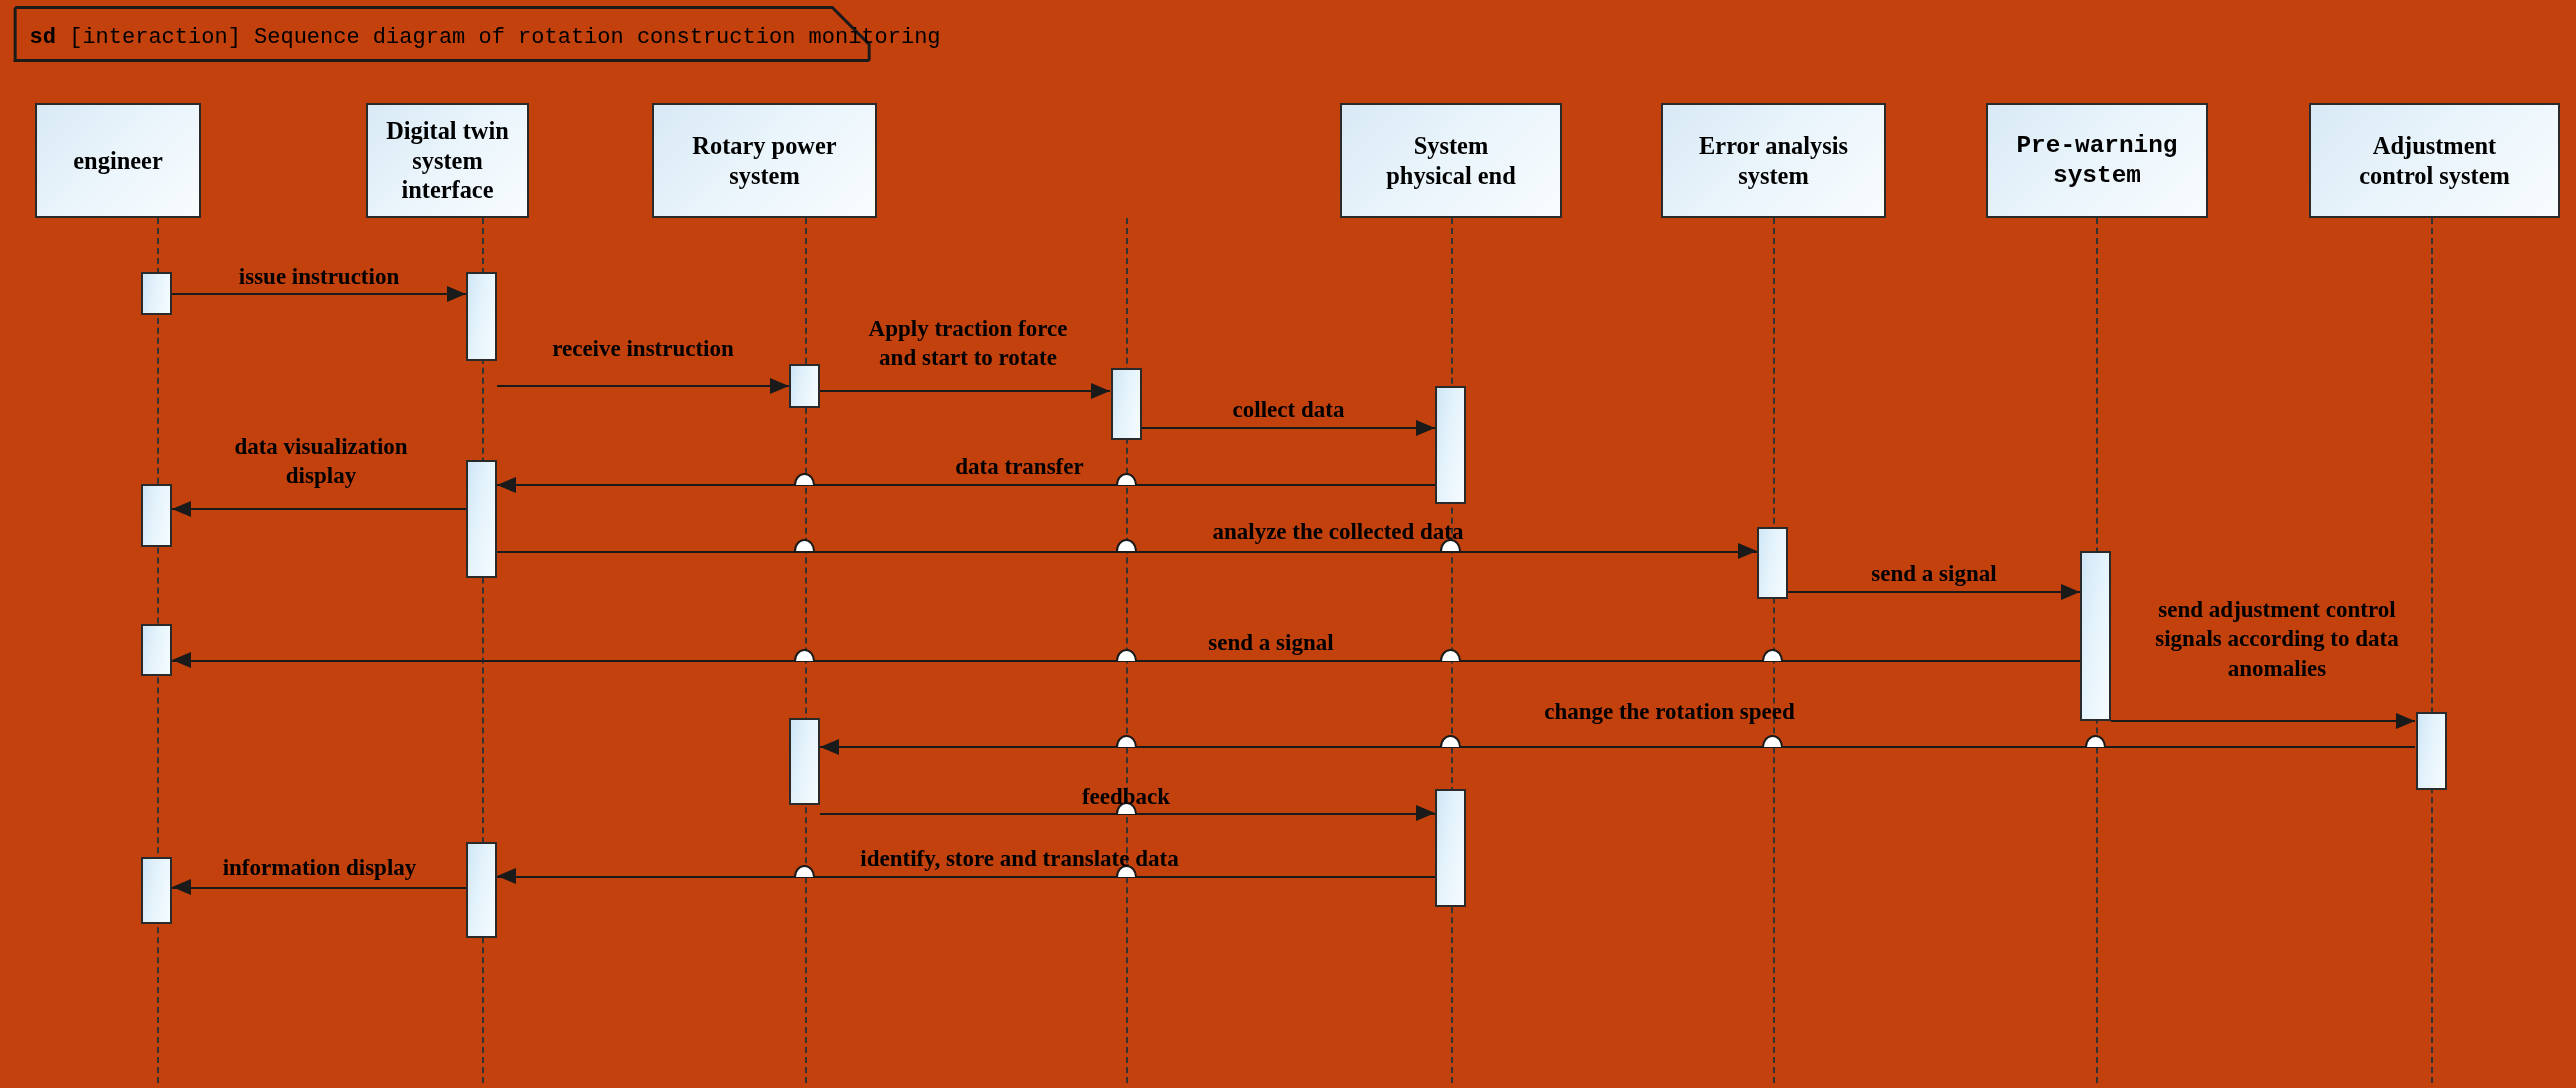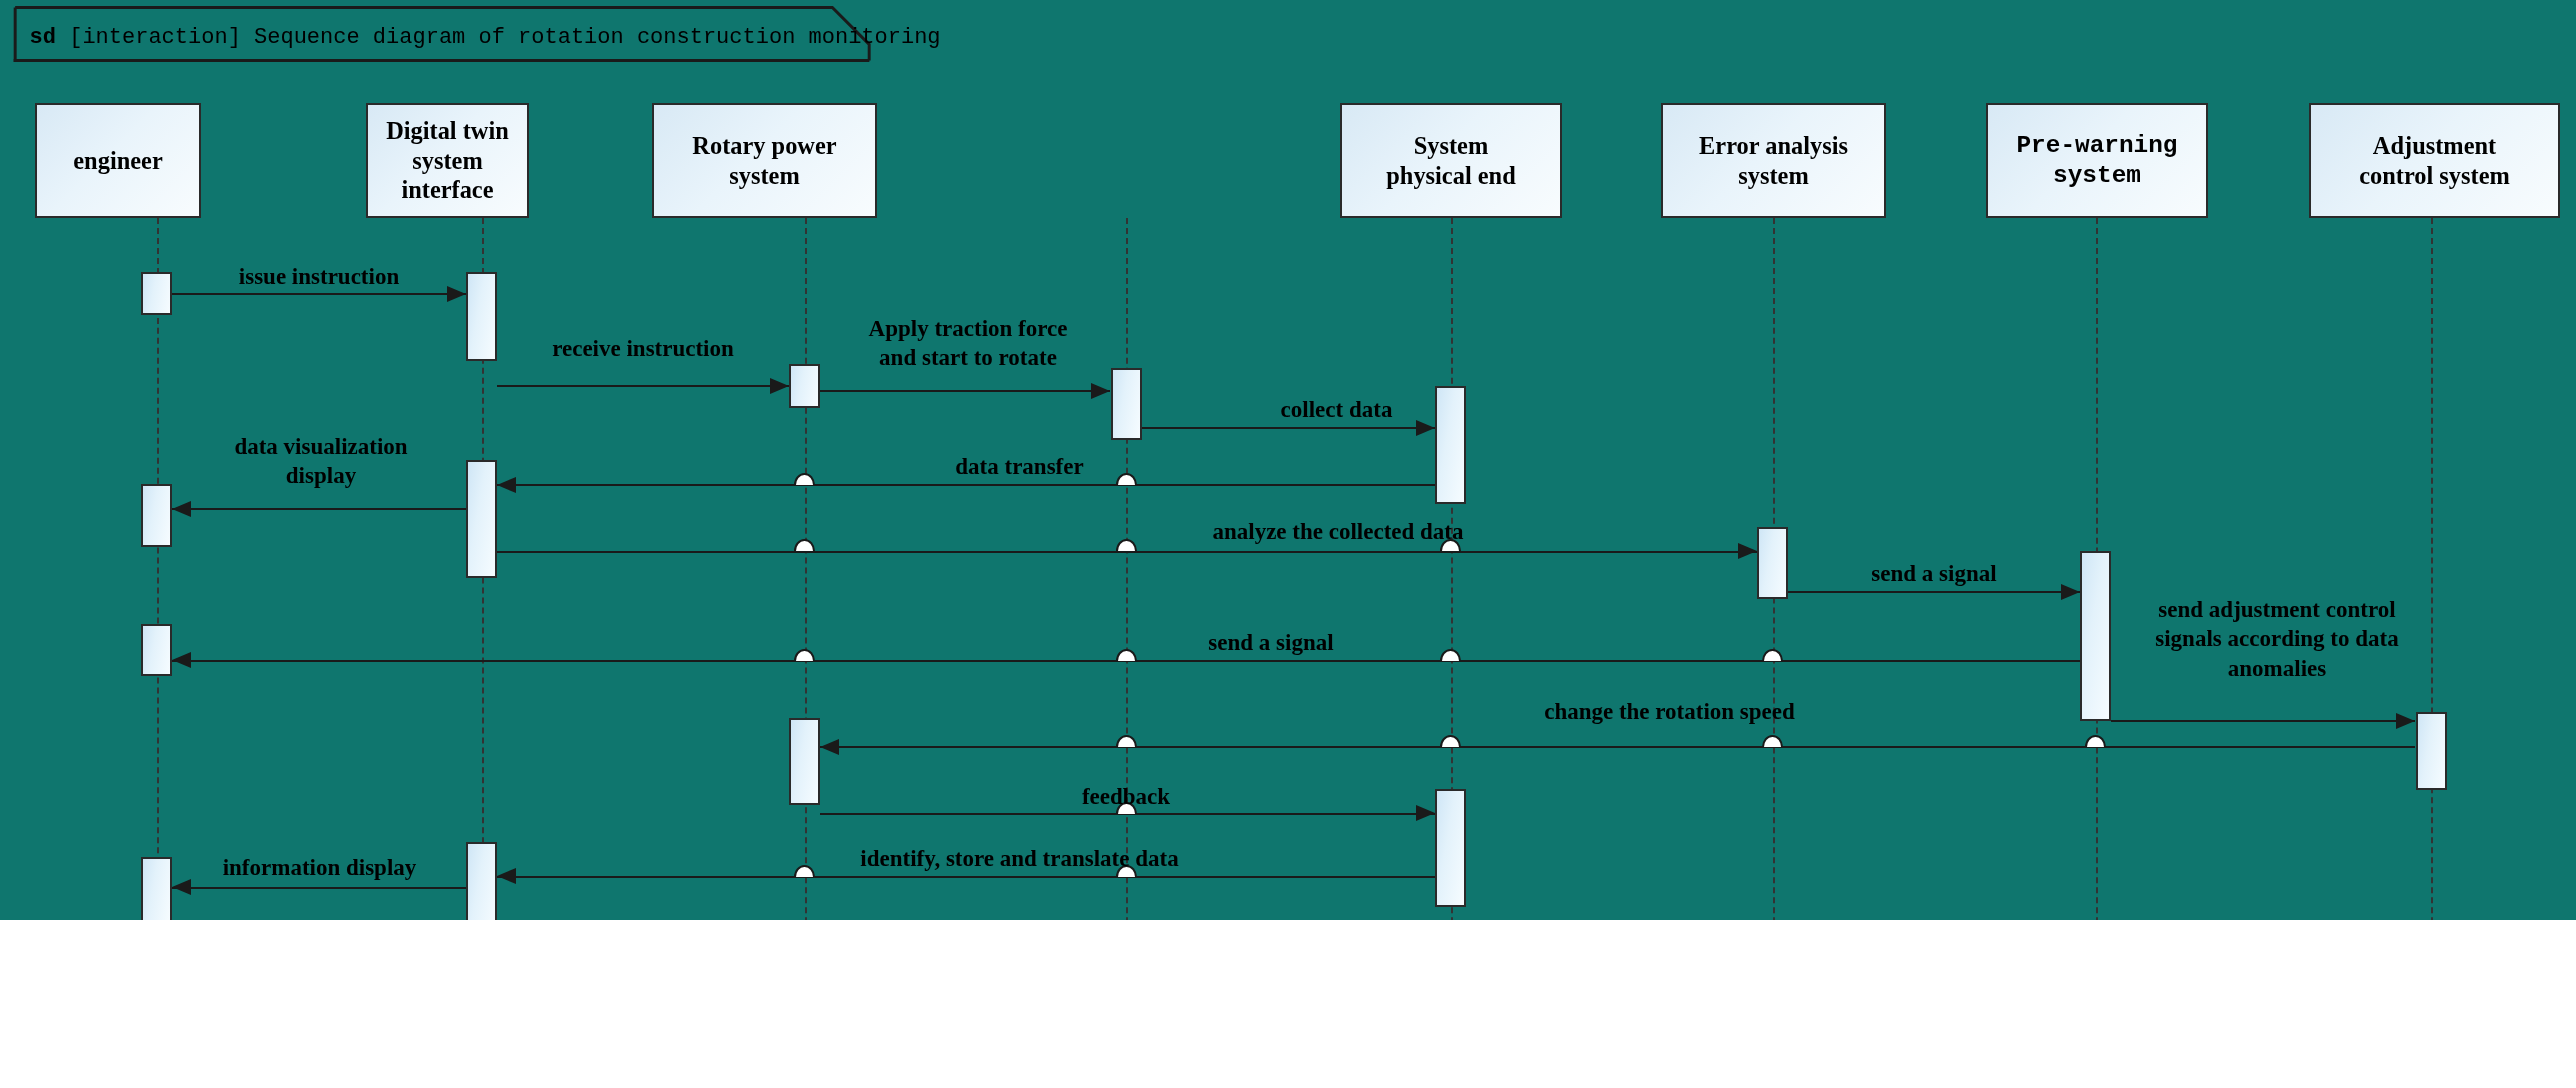--- a/index.html
+++ b/index.html
@@ -6,22 +6,22 @@
     margin: 0;
     padding: 0;
     background: #ffffff;
   }
   body {
     font-family: "Liberation Serif", "DejaVu Serif", serif;
   }
   #canvas {
     position: relative;
     width: 2576px;
-    height: 920px;
-    background: #0f766e;
+    height: 1088px;
+    background: #c2410c;
     overflow: hidden;
   }
   
   #frame-header {
     position: absolute;
     left: 13.3px;
     top: 6px;
     width: 879px;
     height: 59px;
   }
@@ -203,21 +203,21 @@
   <div class="arrowhead right" style="left:770px; top:378px;"></div>
   <div class="msg-label" style="left:497px; top:334px; width:292px;">receive instruction</div>
 
   <div class="msg" style="left:820px; top:390px; width:290px;"></div>
   <div class="arrowhead right" style="left:1091px; top:383px;"></div>
   <div class="msg-label" style="left: 820px; top: 314px; width: 296px; white-space: pre-line;">Apply traction force
 and start to rotate</div>
 
   <div class="msg" style="left:1142px; top:427px; width:293px;"></div>
   <div class="arrowhead right" style="left:1416px; top:420px;"></div>
-  <div class="msg-label" style="left:1142px; top:395px; width:293px;padding-left:48px;">collect data</div>
+  <div class="msg-label" style="left:1142px; top:395px; width:293px;">collect data</div>
 
   <div class="msg" style="left:497px; top:484px; width:938px;"></div>
   <div class="jump" style="left:1116px; top:473px;"></div>
   <div class="jump" style="left:794px; top:473px;"></div>
   <div class="arrowhead left" style="left:497px; top:477px;"></div>
   <div class="msg-label" style="left:857px; top:452px; width:325px;">data transfer</div>
 
   <div class="msg" style="left:172px; top:508px; width:294px;"></div>
   <div class="arrowhead left" style="left:172px; top:501px;"></div>
   <div class="msg-label" style="left: 177px; top: 432px; width: 288px; white-space: pre-line;">data visualization

